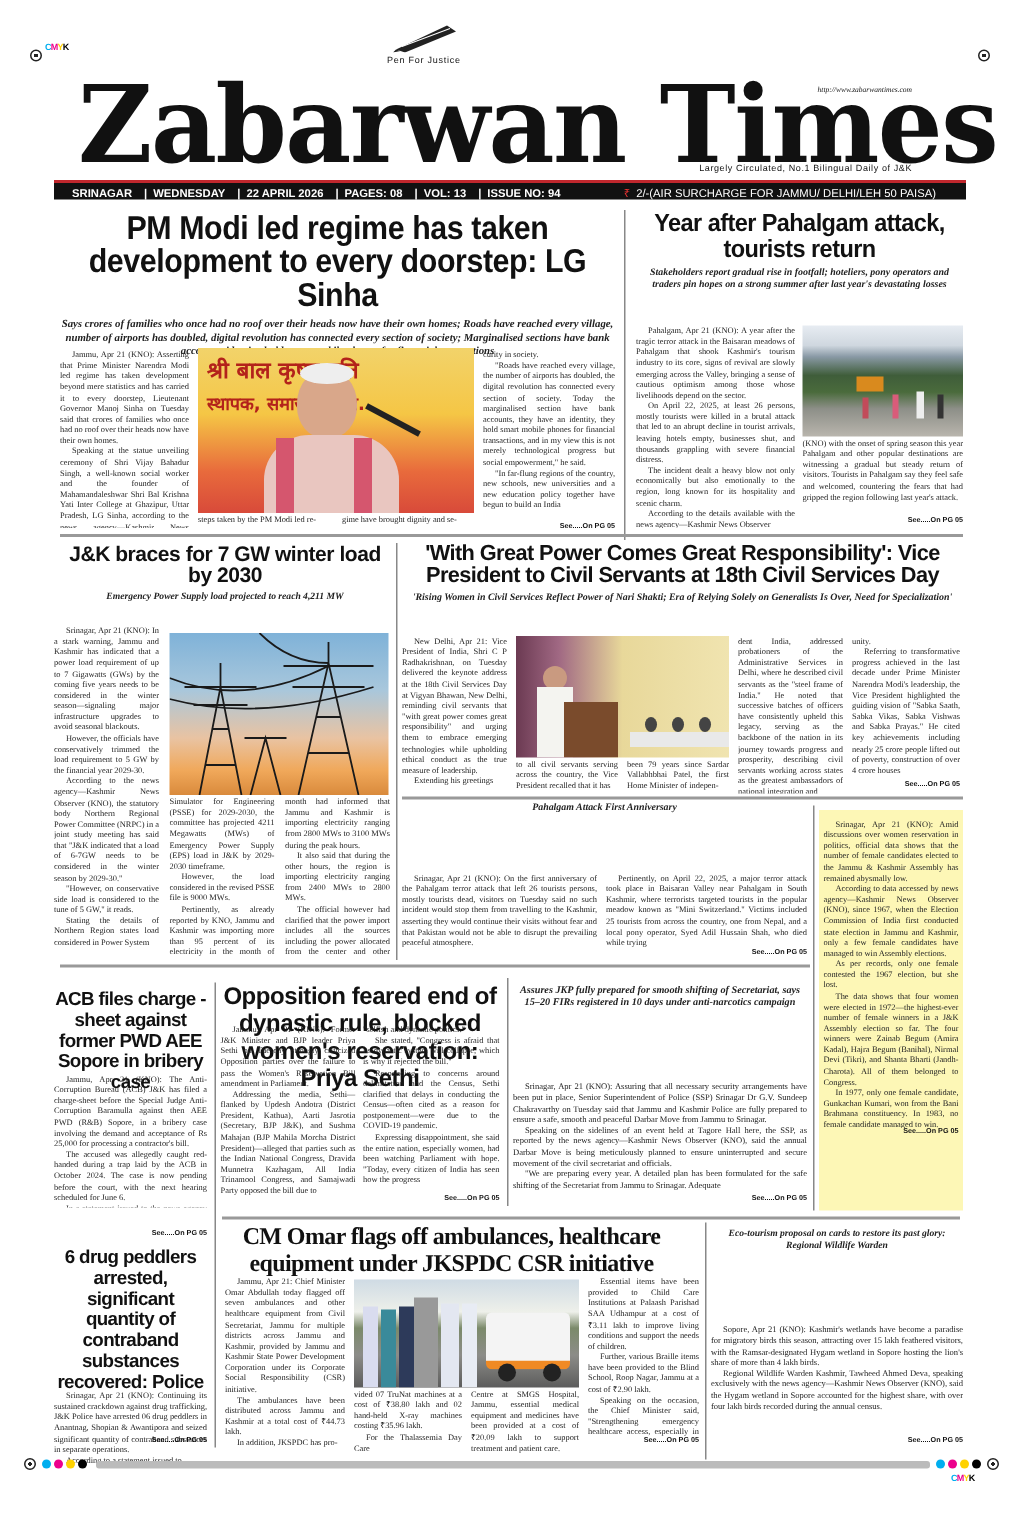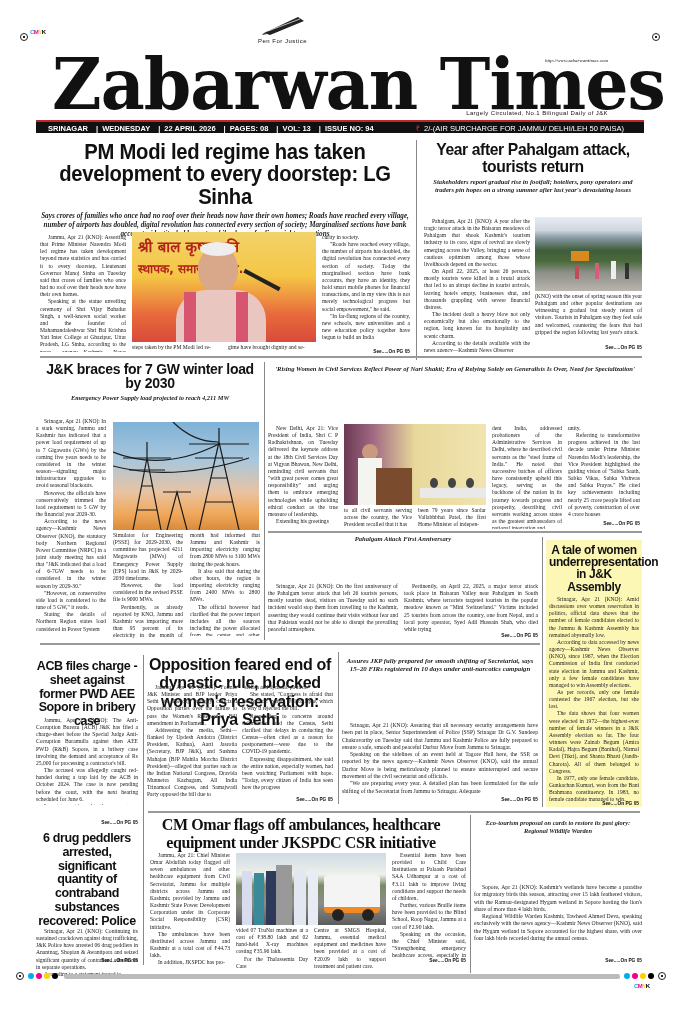--- a/index.html
+++ b/index.html
@@ -147,20 +147,21 @@
 </div>
 <div class="body abs" style="left:190px;top:532px;width:70px;height:104px">
   <p style="text-indent:0">month had informed that Jammu and Kashmir is importing electricity ranging from 2800 MWs to 3100 MWs during the peak hours.</p>
   <p>It also said that during the other hours, the region is importing electricity ranging from 2400 MWs to 2800 MWs.</p>
   <p>The official however had clarified that the power import includes all the sources including the power allocated from the center and other Power Purchase</p>
 </div>
 
 <div class="rule-v" style="left:264px;top:362px;height:278px"></div>
 
 <div class="abs" style="left:268px;top:362px;width:374px">
+  <div class="hl" style="font-family:'Liberation Sans Narrow','Liberation Sans',sans-serif;font-size:14.5px;letter-spacing:-0.4px">'With Great Power Comes Great Responsibility': Vice President to Civil Servants at 18th Civil Services Day</div>
   <div class="deck" style="font-size:6.6px;margin-top:3px">'Rising Women in Civil Services Reflect Power of Nari Shakti; Era of Relying Solely on Generalists Is Over, Need for Specialization'</div>
 </div>
 <div class="body abs" style="left:268px;top:425px;width:70px;height:104px">
   <p>New Delhi, Apr 21: Vice President of India, Shri C P Radhakrishnan, on Tuesday delivered the keynote address at the 18th Civil Services Day at Vigyan Bhawan, New Delhi, reminding civil servants that "with great power comes great responsibility" and urging them to embrace emerging technologies while upholding ethical conduct as the true measure of leadership.</p>
   <p>Extending his greetings</p>
 </div>
 <div class="photo" style="left:344px;top:424px;width:142px;height:81px;background:linear-gradient(90deg,#6b3a52 0%,#a06883 20%,#e8d89a 50%,#f0e4b0 100%)">
   <div style="position:absolute;left:18px;top:20px;width:16px;height:16px;border-radius:50%;background:#c99a80"></div>
   <div style="position:absolute;left:14px;top:34px;width:24px;height:47px;background:#f4f4f0"></div>
   <div style="position:absolute;left:32px;top:44px;width:36px;height:37px;background:#7a4b2c"></div>
@@ -189,21 +190,20 @@
   <p>Srinagar, Apr 21 (KNO): On the first anniversary of the Pahalgam terror attack that left 26 tourists persons, mostly tourists dead, visitors on Tuesday said no such incident would stop them from travelling to the Kashmir, asserting they would continue their visits without fear and that Pakistan would not be able to disrupt the prevailing peaceful atmosphere.</p>
 </div>
 <div class="body abs" style="left:404px;top:583px;width:134px;height:50px">
   <p>Pertinently, on April 22, 2025, a major terror attack took place in Baisaran Valley near Pahalgam in South Kashmir, where terrorists targeted tourists in the popular meadow known as "Mini Switzerland." Victims included 25 tourists from across the country, one from Nepal, and a local pony operator, Syed Adil Hussain Shah, who died while trying</p>
 </div>
 <div class="see abs" style="left:404px;top:633px;width:134px">See.....On PG 05</div>
 
 <div class="rule-v" style="left:542px;top:537px;height:270px"></div>
 
 <div class="abs" style="left:546px;top:540px;width:96px;height:267px;background:#fdf7b6;padding:4px 3px">
-  <div class="hl" style="font-size:12px;letter-spacing:-0.4px">A tale of women underrepresentation in J&amp;K Assembly</div>
   <div class="body" style="margin-top:3px;height:205px">
     <p>Srinagar, Apr 21 (KNO): Amid discussions over women reservation in politics, official data shows that the number of female candidates elected to the Jammu &amp; Kashmir Assembly has remained abysmally low.</p>
     <p>According to data accessed by news agency—Kashmir News Observer (KNO), since 1967, when the Election Commission of India first conducted state election in Jammu and Kashmir, only a few female candidates have managed to win Assembly elections.</p>
     <p>As per records, only one female contested the 1967 election, but she lost.</p>
     <p>The data shows that four women were elected in 1972—the highest-ever number of female winners in a J&amp;K Assembly election so far. The four winners were Zainab Begum (Amira Kadal), Hajra Begum (Banihal), Nirmal Devi (Tikri), and Shanta Bharti (Jandh-Charota). All of them belonged to Congress.</p>
     <p>In 1977, only one female candidate, Gunkachan Kumari, won from the Bani Brahmana constituency. In 1983, no female candidate managed to win.</p>
   </div>
   <div class="see">See.....On PG 05</div>
 </div>
 

